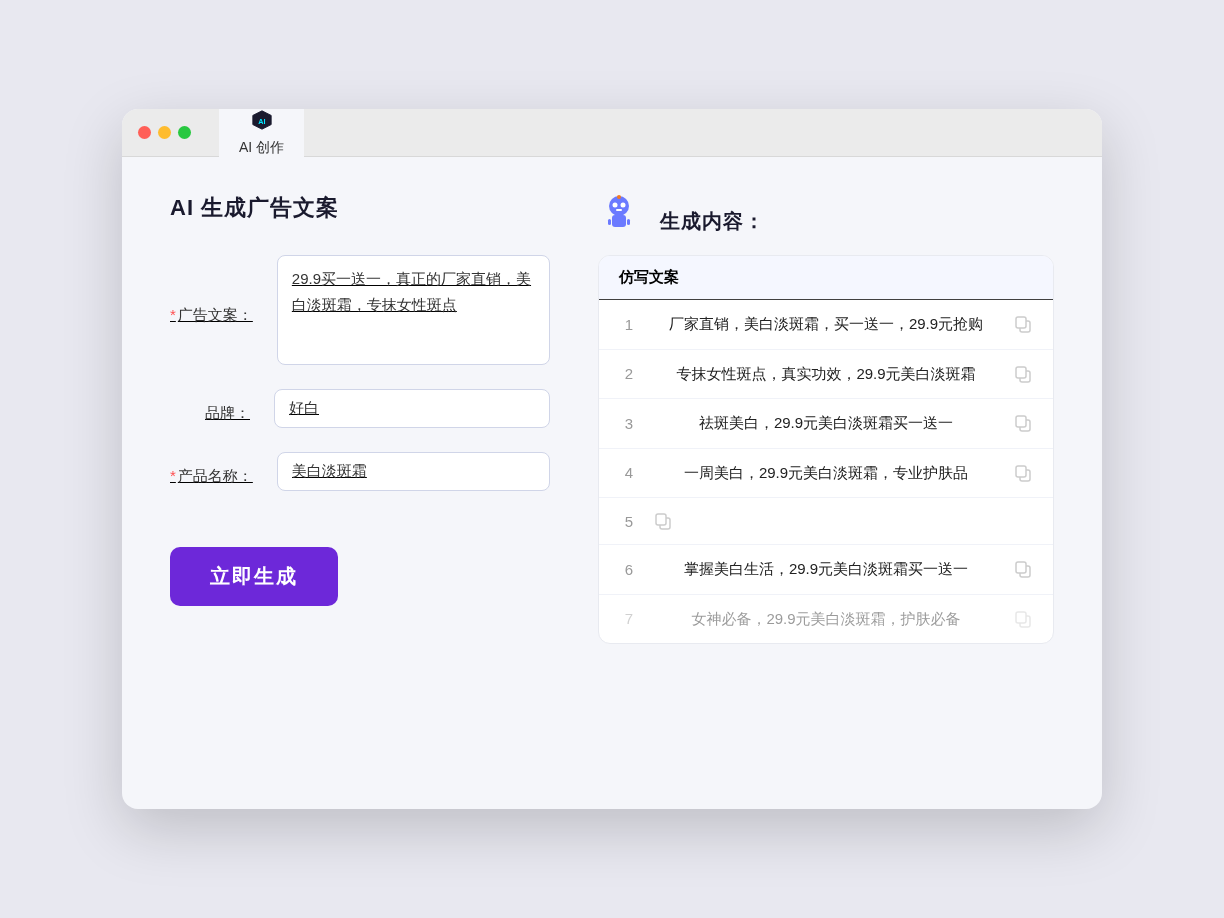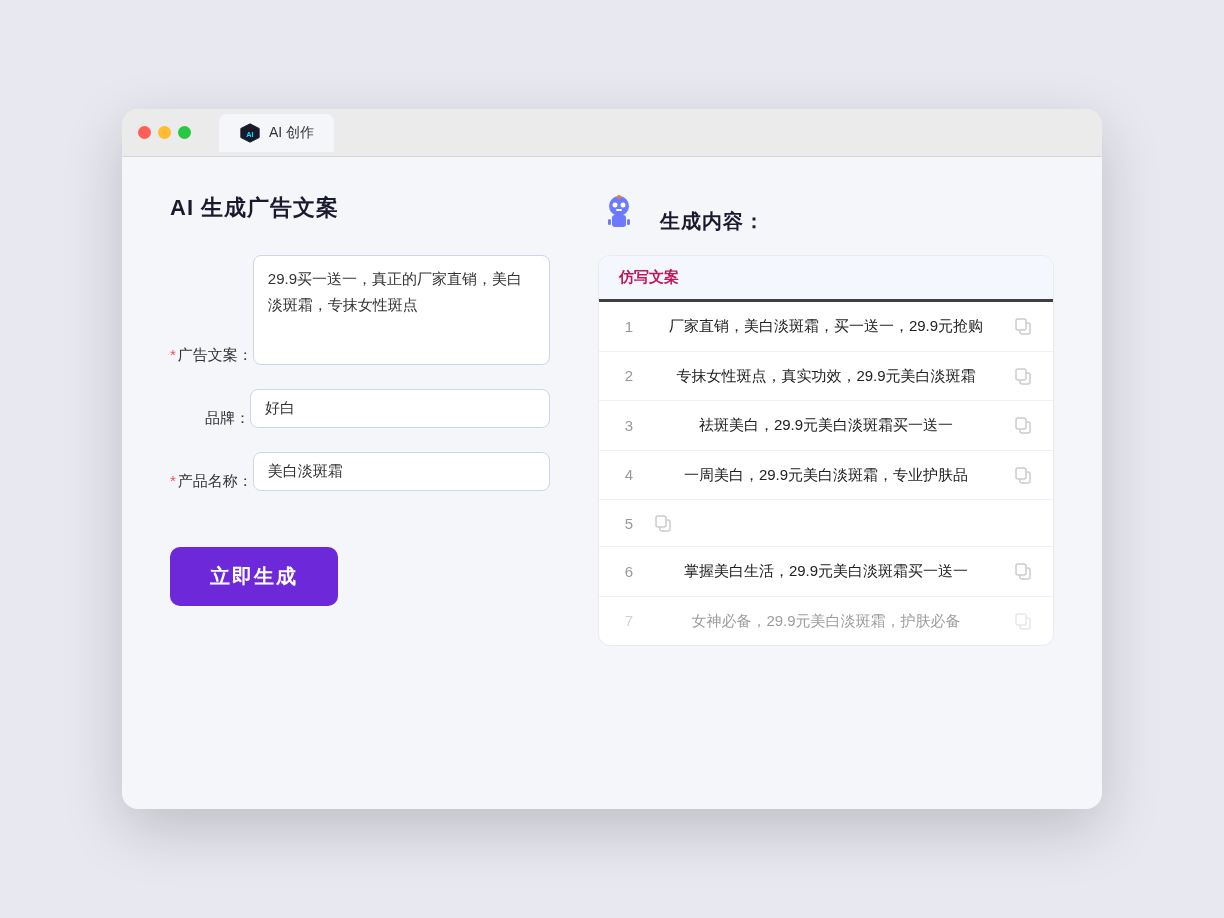--- a/index.html
+++ b/index.html
@@ -52,20 +52,21 @@
     .tab {
       background: #f5f6fa;
       border-radius: 8px 8px 0 0;
       padding: 8px 20px;
       display: flex;
       align-items: center;
       gap: 8px;
       font-size: 14px;
       color: #333;
       margin-left: 16px;
+      flex-direction: column;
     }
 
     .tab-icon {
       width: 22px;
       height: 22px;
     }
 
     .content-area {
       display: flex;
       padding: 36px 48px 36px 48px;
@@ -81,22 +82,23 @@
       font-size: 22px;
       font-weight: 700;
       color: #1a1a2e;
       margin-bottom: 32px;
       letter-spacing: 1px;
     }
 
     .form-group {
       margin-bottom: 24px;
       display: flex;
-      align-items: flex-end;
-      gap: 0;
+      align-items: center;
+      gap: 24px;
+      text-decoration: underline;
     }
 
     .form-label {
       font-size: 15px;
       color: #333;
       white-space: nowrap;
       padding-top: 10px;
       min-width: 80px;
       text-align: right;
     }
@@ -168,22 +170,22 @@
       border-radius: 12px;
       overflow: hidden;
       border: 1px solid #e8eaf0;
     }
 
     .result-table-header {
       background: #f5f7ff;
       padding: 12px 20px;
       font-size: 15px;
       font-weight: 600;
-      color: #be185d;
-      border-bottom: 3px solid #404040;
+      color: #000000;
+      border-bottom: 1px solid #404040;
     }
 
     .result-row {
       display: flex;
       align-items: center;
       padding: 13px 20px;
       border-bottom: 1px solid #f0f2f8;
       gap: 14px;
     }
 

